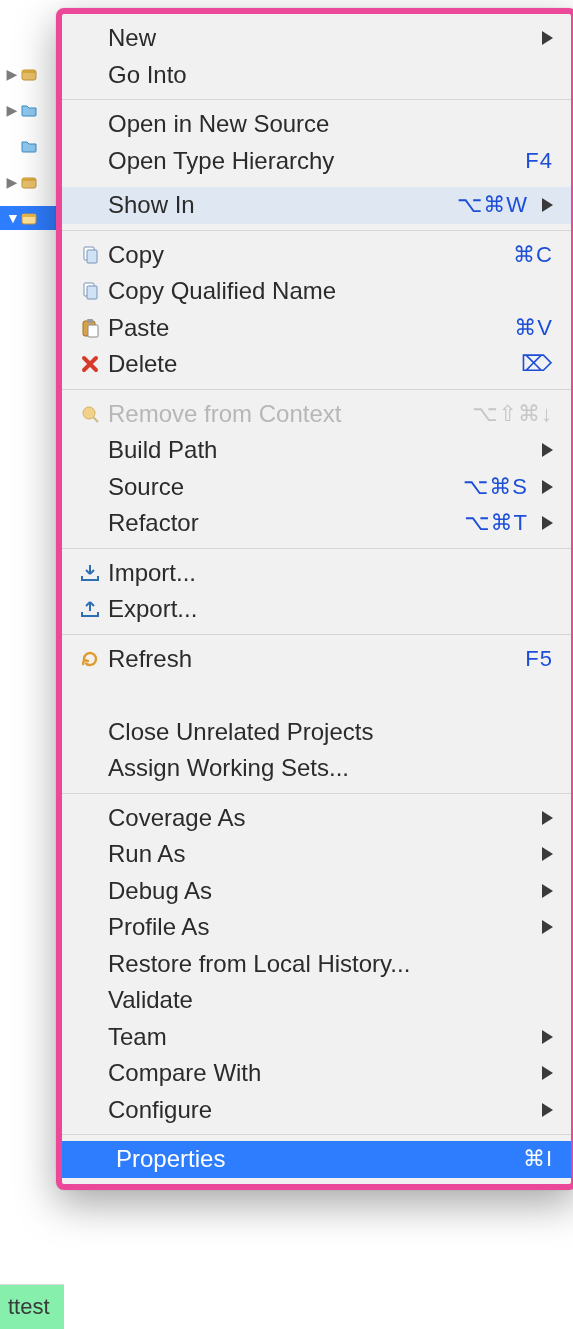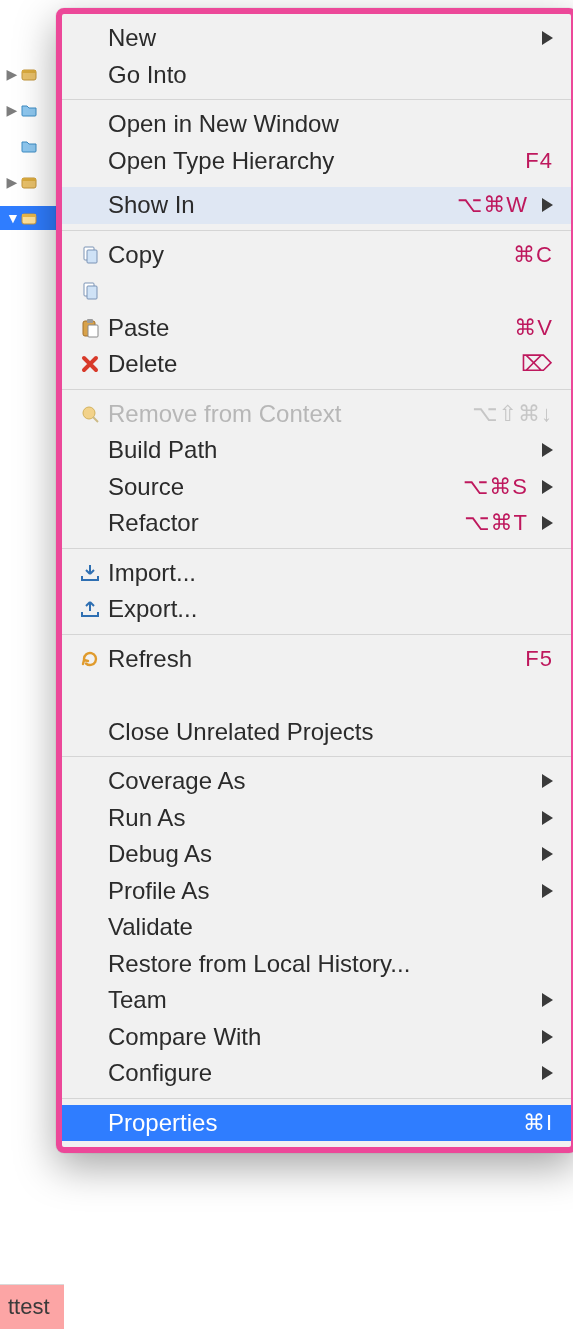--- a/index.html
+++ b/index.html
@@ -2,31 +2,31 @@
 <html><head>
 <meta charset="utf-8">
 <style>
   html,body{margin:0;padding:0;width:573px;height:1329px;background:#fff;font-family:-apple-system,BlinkMacSystemFont,"Helvetica Neue",Arial,sans-serif;overflow:hidden;color:#262626;}
   
   .tree{position:absolute;left:0;top:0;width:60px;height:1329px;}
   .tree-row{position:absolute;left:0;width:573px;height:24px;display:flex;align-items:center;font-size:16px;}
   .tree-row.sel{background:#2f7dff;}
   .disclosure{width:12px;text-align:center;color:#7d7d7d;font-size:14px;margin-left:6px;}
   .tree-icon{width:18px;height:18px;margin-left:2px;}
-  .tab{position:absolute;left:0;bottom:0;height:44px;background:#fca5a5;border-top:1px solid #d9d9d9;padding:0 8px;font-size:22px;display:flex;align-items:center;color:#3a3a3a;width:48px;overflow:hidden;}
+  .tab{position:absolute;left:0;bottom:0;height:44px;background:#86efac;border-top:1px solid #d9d9d9;padding:0 8px;font-size:22px;display:flex;align-items:center;color:#3a3a3a;width:48px;overflow:hidden;}
   
   .menu{position:absolute;left:56px;top:8px;width:509px;background:#f1f1f1;border:6px solid #ec4899;border-radius:8px;box-shadow:0 14px 40px rgba(0,0,0,.35),0 0 0 1px rgba(0,0,0,.04);padding:6px 0 6px 0;}
   .item{height:36.5px;display:flex;align-items:center;padding:0 18px 0 14px;font-size:24px;line-height:1;cursor:default;color:#2b2b2b;}
   .item.hover{background:#dfe7f3;margin-top:8px;}
-  .item.sel{background:#2f7dff;color:#fff;}
+  .item.sel{background:#2f7dff;color:#fff;gap:8px;}
   .item.disabled{color:#b7b7b7;align-items:center;}
   .sep{height:1px;margin:6px 0;background:#d5d5d5;}
   .ic{width:28px;height:24px;display:flex;align-items:center;justify-content:center;margin-right:4px;flex-shrink:0;}
   .lbl{flex:1;white-space:nowrap;}
-  .sc{font-size:22px;color:#be185d;margin-left:8px;letter-spacing:1px;white-space:nowrap;}
+  .sc{font-size:22px;color:#1d4ed8;margin-left:8px;letter-spacing:1px;white-space:nowrap;}
   .item.sel .sc{color:#fff;}
   .item.disabled .sc{color:#c6c6c6;}
   .sub{width:0;height:0;border-top:7px solid transparent;border-bottom:7px solid transparent;border-left:11px solid #3a3a3a;margin-left:14px;}
   
   svg{display:block;}
 </style>
 </head>
 <body>
 
 <div class="tree">
@@ -87,21 +87,21 @@
     <span class="sub"></span>
   </div>
   <div class="item">
     <span class="ic"></span>
     <span class="lbl">Go Into</span>
   </div>
   <div class="sep"></div>
 
   <div class="item">
     <span class="ic"></span>
-    <span class="lbl">Open in New Window</span>
+    <span class="lbl">Open in New Source</span>
   </div>
   <div class="item">
     <span class="ic"></span>
     <span class="lbl">Open Type Hierarchy</span>
     <span class="sc">F4</span>
   </div>
   <div class="item hover">
     <span class="ic"></span>
     <span class="lbl">Show In</span>
     <span class="sc">⌥⌘W</span>
@@ -119,20 +119,21 @@
     <span class="lbl">Copy</span>
     <span class="sc">⌘C</span>
   </div>
   <div class="item">
     <span class="ic">
       <svg width="22" height="22" viewBox="0 0 22 22">
           <rect x="5" y="3" width="10" height="13" rx="1" fill="#fff" stroke="#7a93b5"></rect>
           <rect x="8" y="6" width="10" height="13" rx="1" fill="#cfe2f6" stroke="#7a93b5"></rect>
         </svg>
     </span>
+    <span class="lbl">Copy Qualified Name</span>
   </div>
   <div class="item">
     <span class="ic">
       <svg width="22" height="22" viewBox="0 0 22 22">
           <rect x="4" y="4" width="12" height="15" rx="2" fill="#d8a24a" stroke="#a3702a"></rect>
           <rect x="8" y="2" width="6" height="4" rx="1" fill="#9a9a9a"></rect>
           <rect x="9" y="8" width="10" height="12" rx="1" fill="#fff" stroke="#8a8a8a"></rect>
         </svg>
     </span>
     <span class="lbl">Paste</span>
@@ -208,20 +209,24 @@
     <span class="lbl">Refresh</span>
     <span class="sc">F5</span>
   </div>
   <div class="item">
     <span class="ic"></span>
   </div>
   <div class="item">
     <span class="ic"></span>
     <span class="lbl">Close Unrelated Projects</span>
   </div>
+  <div class="item">
+    <span class="ic"></span>
+    <span class="lbl">Assign Working Sets...</span>
+  </div>
   <div class="sep"></div>
 
   <div class="item">
     <span class="ic"></span>
     <span class="lbl">Coverage As</span>
     <span class="sub"></span>
   </div>
   <div class="item">
     <span class="ic"></span>
     <span class="lbl">Run As</span>
@@ -232,25 +237,25 @@
     <span class="lbl">Debug As</span>
     <span class="sub"></span>
   </div>
   <div class="item">
     <span class="ic"></span>
     <span class="lbl">Profile As</span>
     <span class="sub"></span>
   </div>
   <div class="item">
     <span class="ic"></span>
+    <span class="lbl">Restore from Local History...</span>
+  </div>
+  <div class="item">
+    <span class="ic"></span>
     <span class="lbl">Validate</span>
-  </div>
-  <div class="item">
-    <span class="ic"></span>
-    <span class="lbl">Restore from Local History...</span>
   </div>
   <div class="item">
     <span class="ic"></span>
     <span class="lbl">Team</span>
     <span class="sub"></span>
   </div>
   <div class="item">
     <span class="ic"></span>
     <span class="lbl">Compare With</span>
     <span class="sub"></span>

